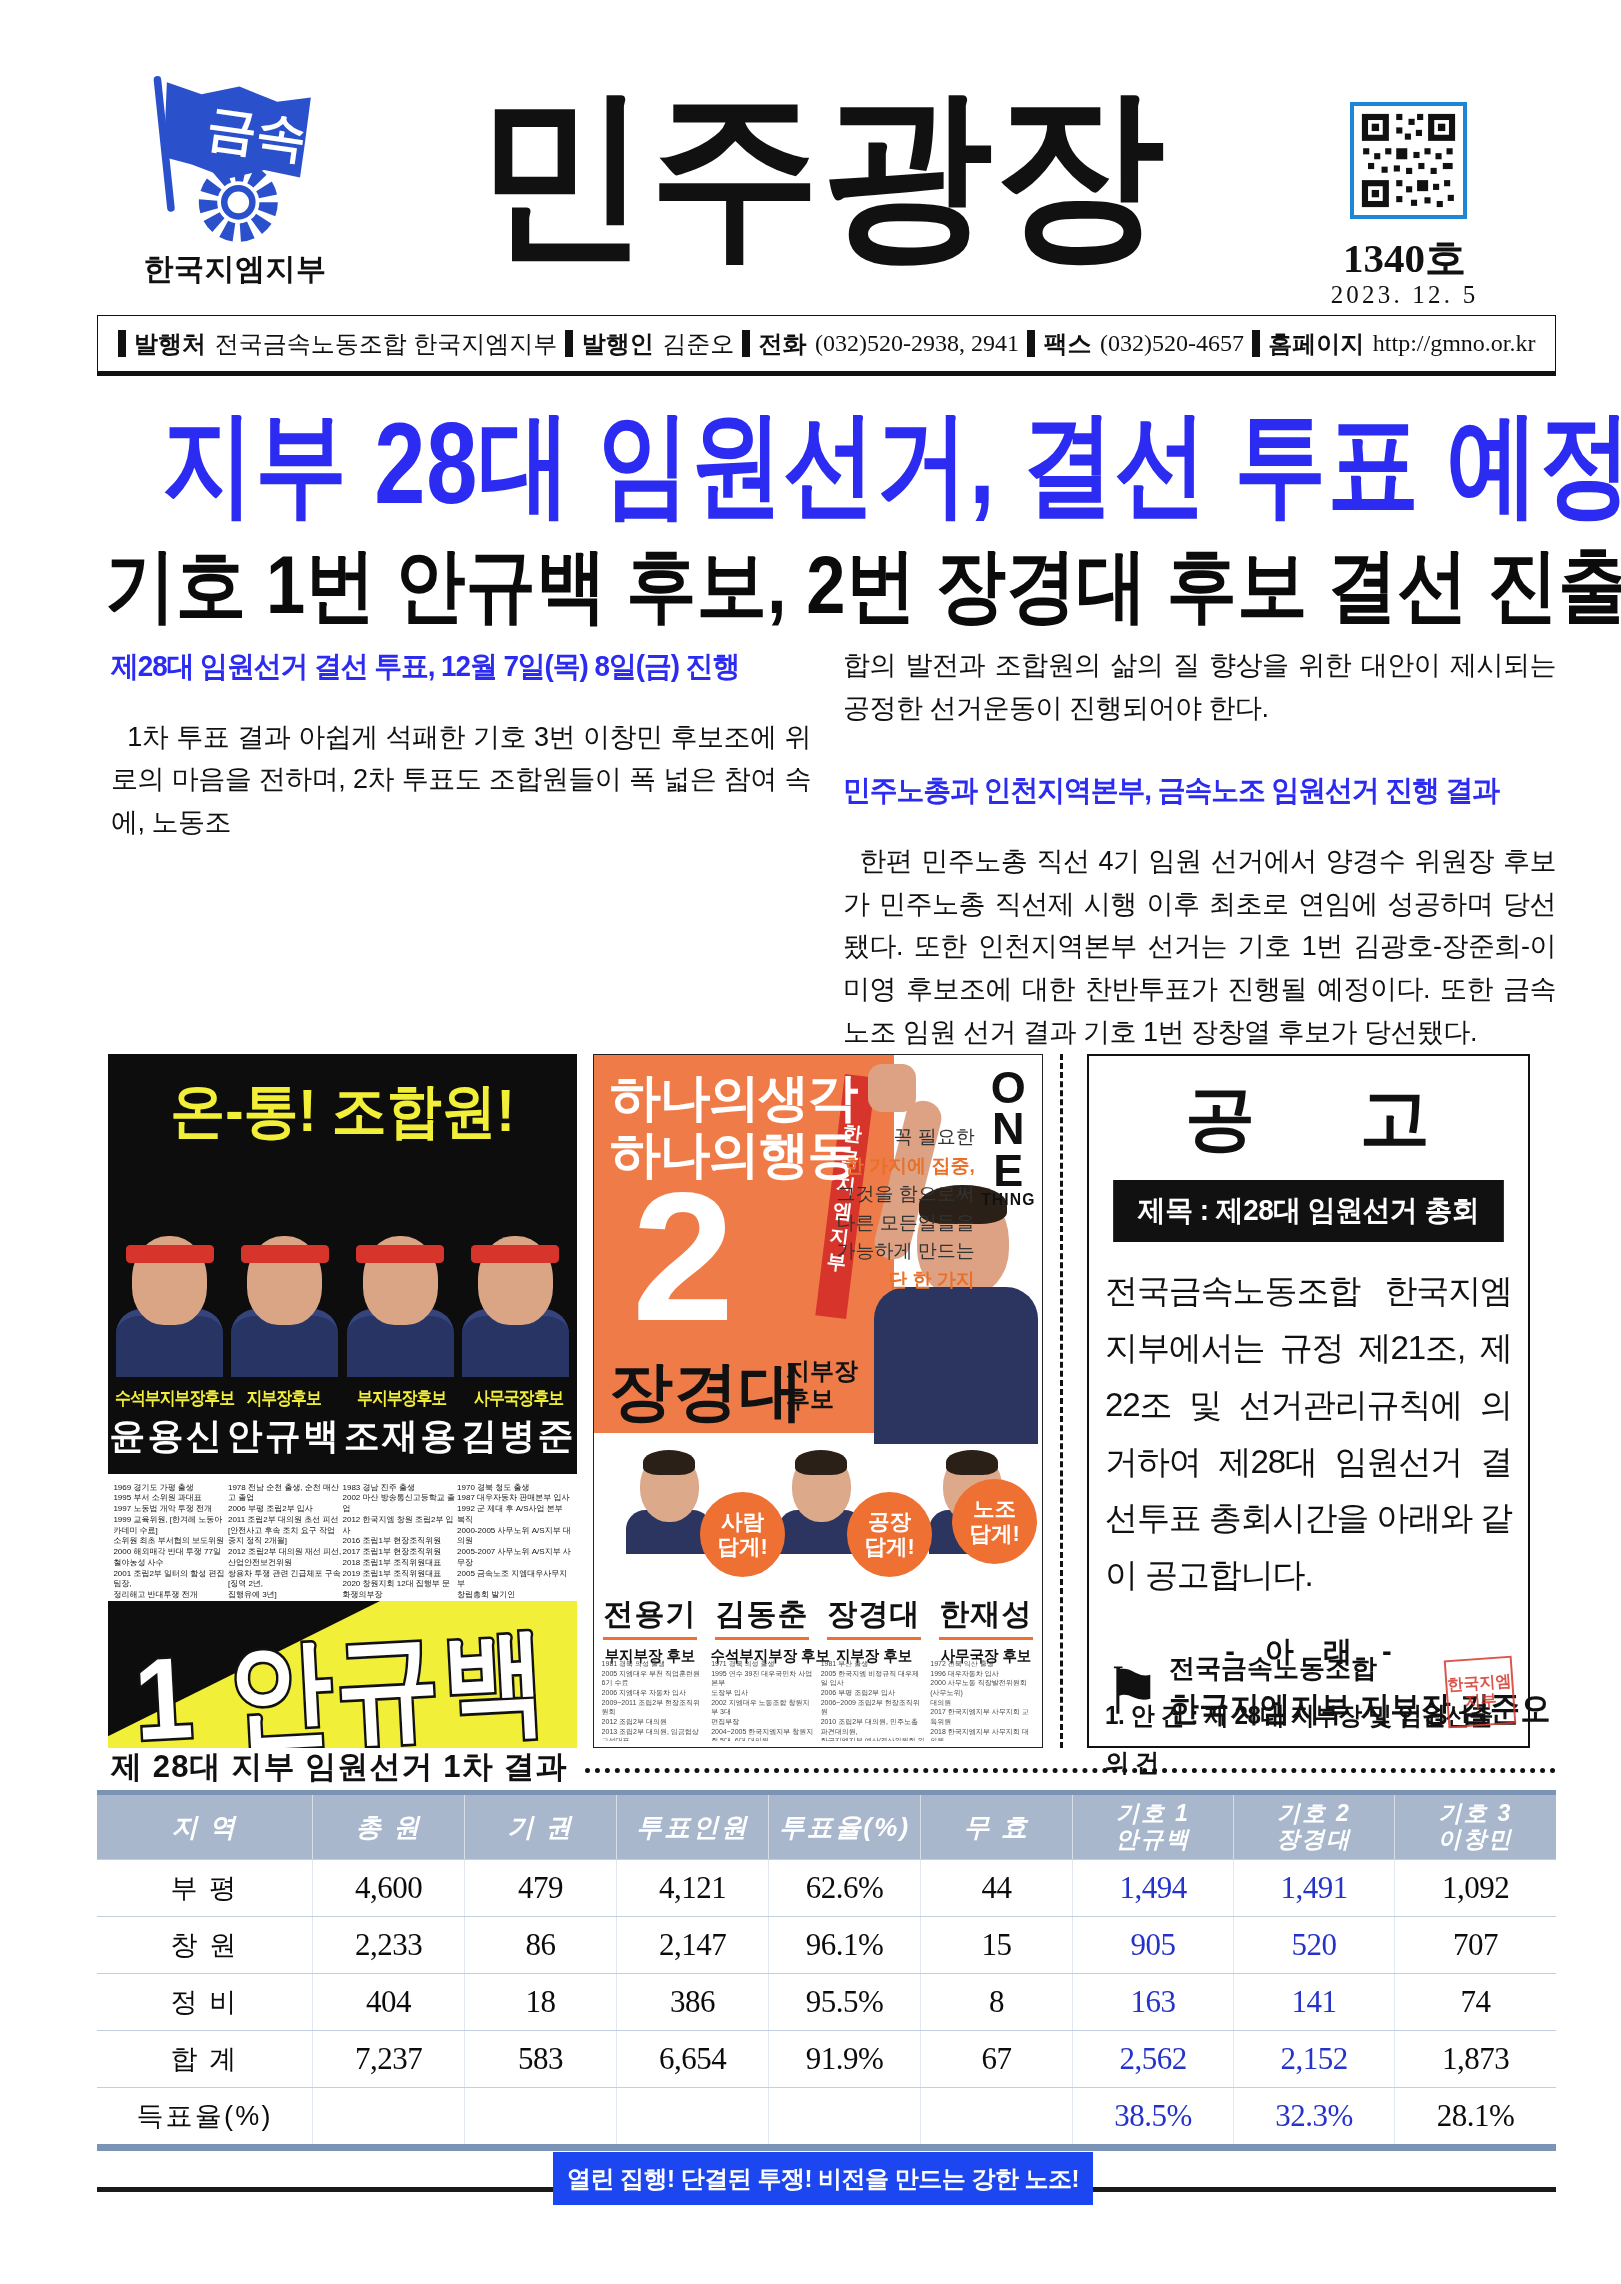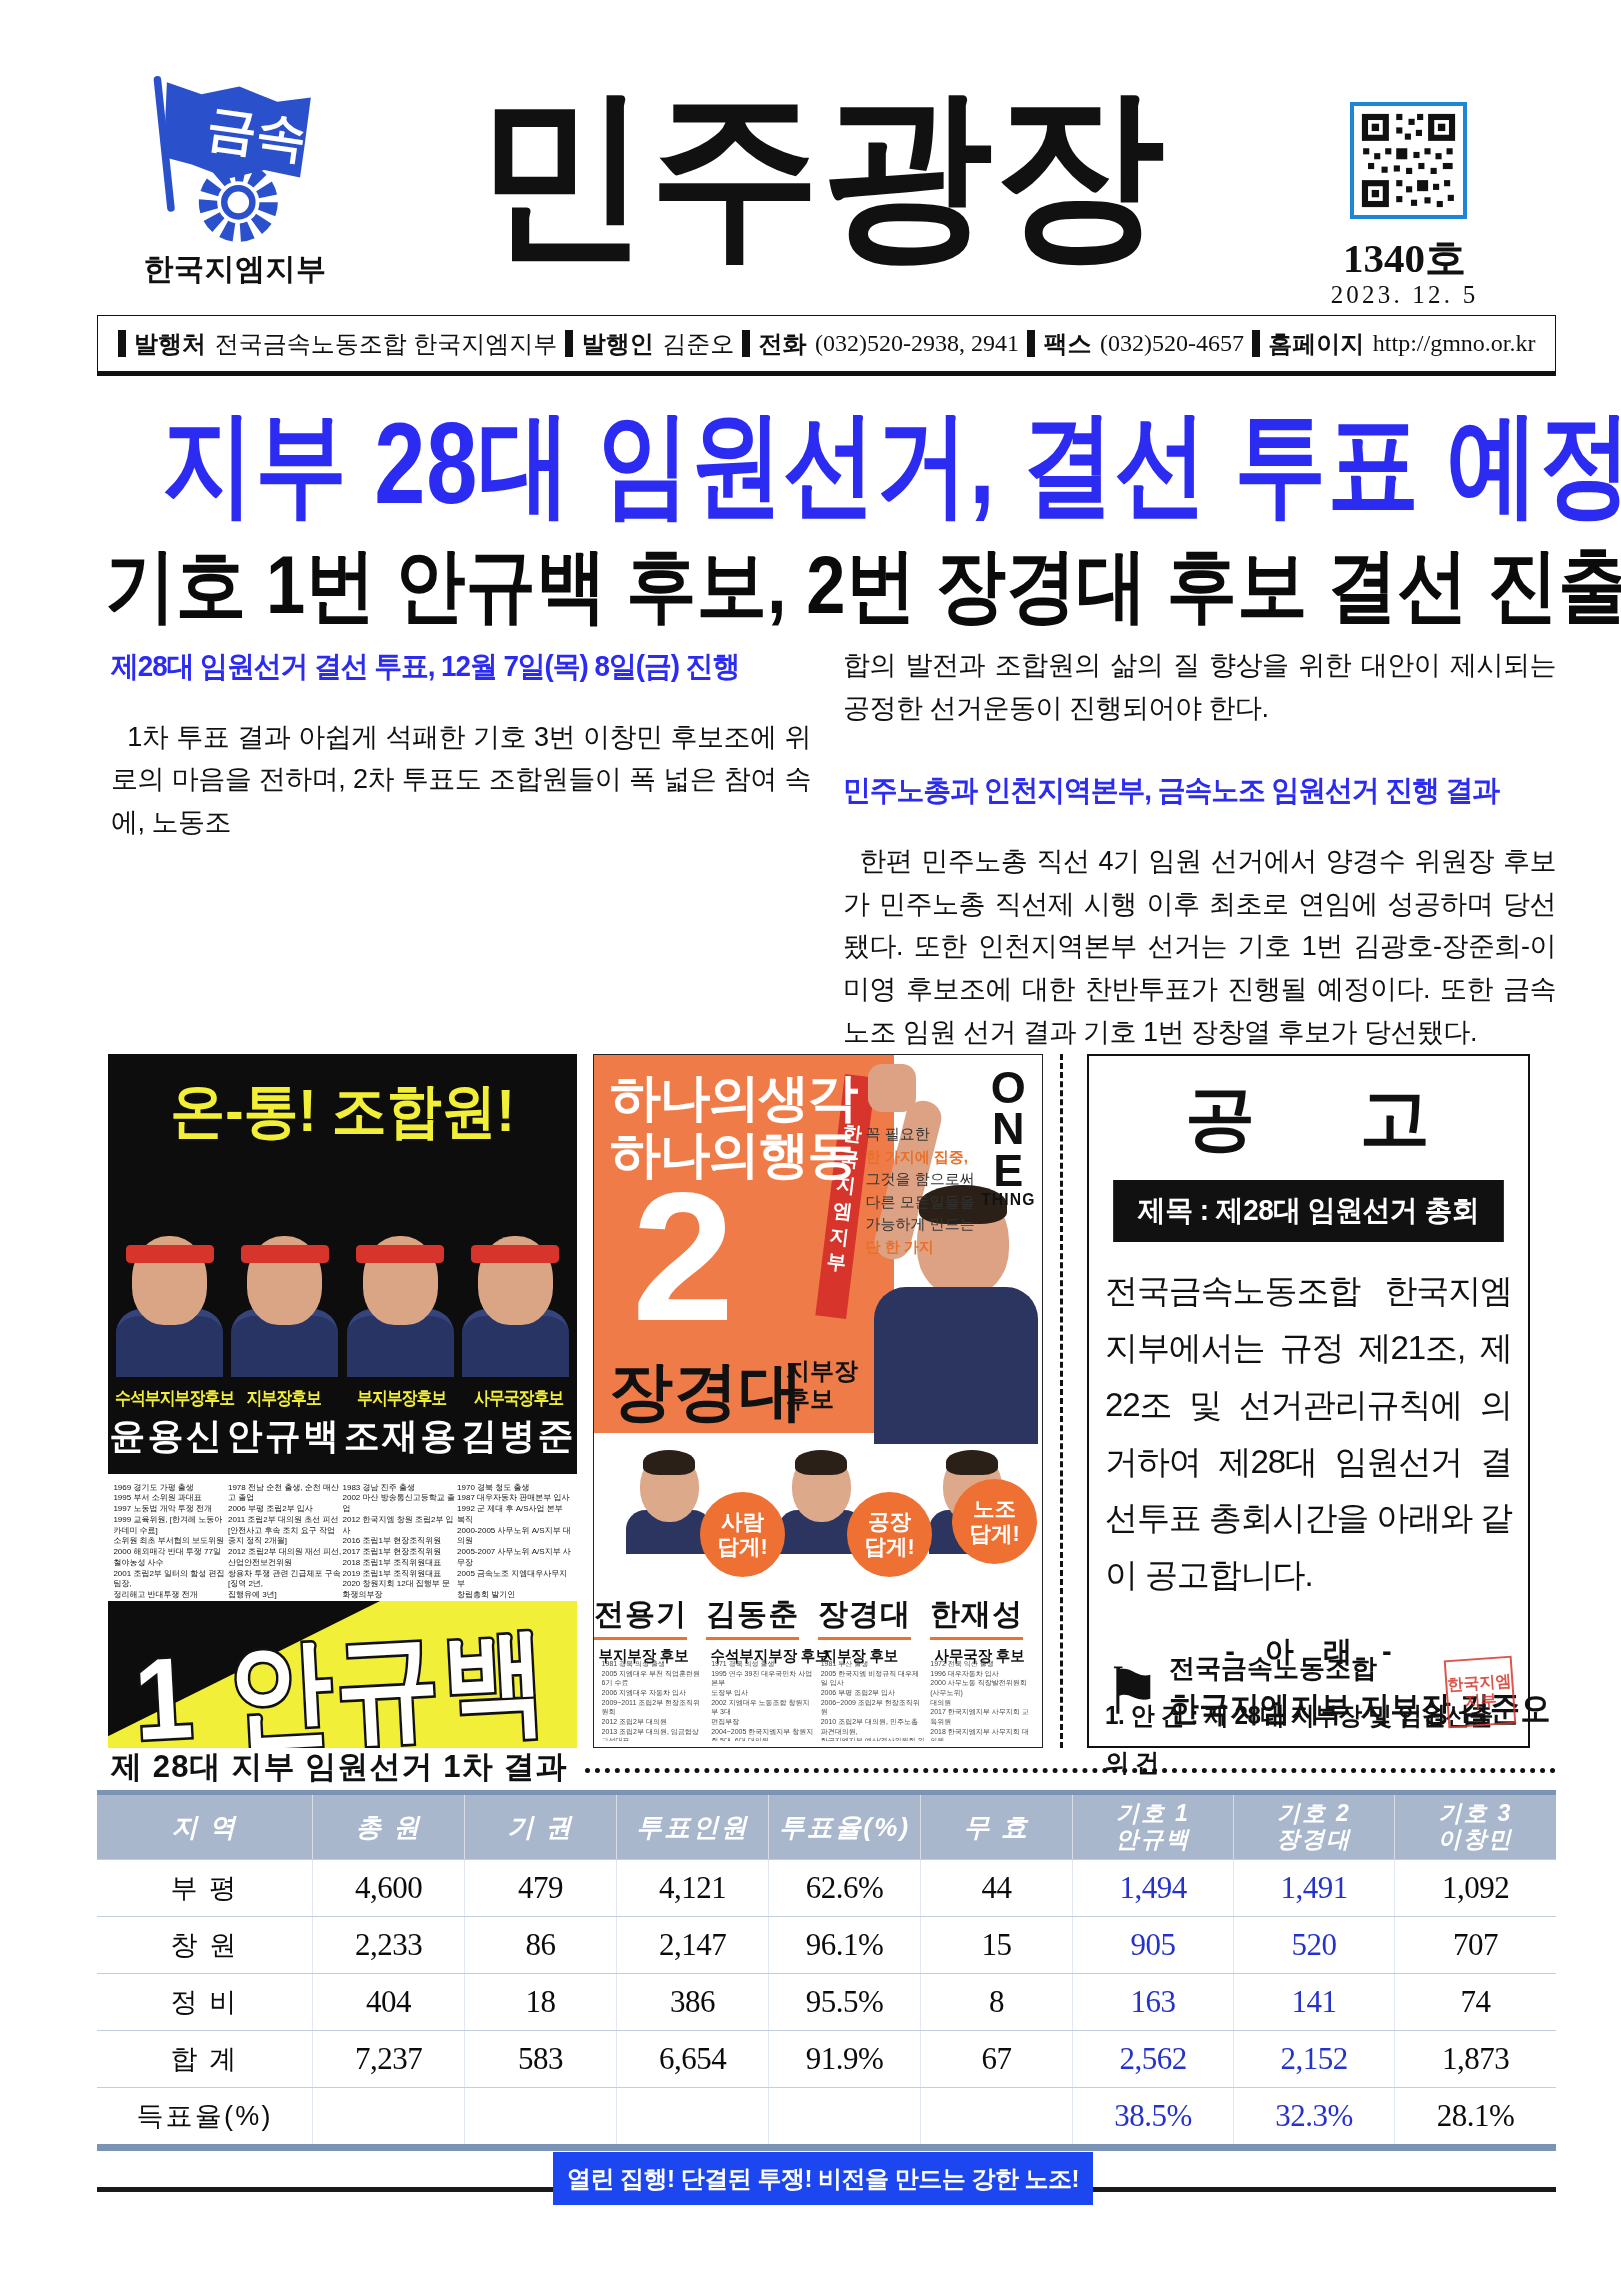--- a/index.html
+++ b/index.html
@@ -91,36 +91,36 @@
   .p2-fist{position:absolute;left:274px;top:8.6px;width:48px;height:48px;background:#dda284;border-radius:14px;}
   .p2-arm{position:absolute;left:296px;top:44px;width:36px;height:162px;background:#dda284;
           transform:rotate(14deg);border-radius:17.3px;}
   .p2-head{position:absolute;left:323px;top:134px;width:92px;height:107px;background:#dda284;
            border-radius:48% 48% 44% 44%;}
   .p2-head::before{content:"";position:absolute;top:-4.3px;left:2.2px;right:2.2px;height:39px;background:#2a2017;
                    border-radius:50% 50% 30% 30%;}
   .p2-torso{position:absolute;left:280px;top:232px;width:164px;height:157px;background:#2b3560;
             border-radius:32px 32px 0 0;}
   .p2-onething{position:absolute;right:6.5px;top:12px;display:flex;gap:6.5px;align-items:flex-start;}
-  .p2-ot-lines{font-size:15px;line-height:1.5;color:#333;margin-top:56px;white-space:nowrap;}
+  .p2-ot-lines{text-align:right;font-size:19px;line-height:1.5;color:#333;margin-top:56px;white-space:nowrap;}
   .ot-orange{color:#e8702a;font-weight:800;}
   .p2-ot-letters{text-align:center;}
   .p2-ot-letters .ltr{font-size:45px;font-weight:900;line-height:.92;color:#111;}
   .p2-ot-word{font-size:15.7px;font-weight:800;letter-spacing:1.1px;}
   .p2-trio{position:absolute;left:0;top:385px;width:100%;height:149px;}
   .p2-mini{position:absolute;width:86px;}
   .p2-mini .head{position:relative;width:59px;height:69px;background:#dca98b;border-radius:48%;margin:0 auto;}
   .p2-mini .head::before{content:"";position:absolute;top:-3.2px;left:3.2px;right:3.2px;height:25px;background:#2a2017;
                          border-radius:50% 50% 30% 30%;}
   .p2-mini .shoulders{width:86px;height:44px;background:#2b3560;border-radius:19.5px 19.5px 0 0;margin:-12px auto 0;}
   .p2-badge{position:absolute;width:85px;height:85px;border-radius:50%;background:#ee7133;color:#fff;
             display:flex;align-items:center;justify-content:center;text-align:center;
             font-size:21.6px;font-weight:900;line-height:1.15;white-space:pre-line;}
   .p2-team{position:absolute;left:0;top:539px;width:100%;display:flex;}
-  .p2-team-col{width:25%;text-align:left;font-family:Liberation Serif, serif;}
+  .p2-team-col{width:25%;text-align:center;}
   .p2-team-name{display:inline-block;font-size:30px;font-weight:900;color:#111;
                 border-bottom:3.8px solid #ee7133;padding-bottom:2.2px;letter-spacing:1.1px;}
   .p2-team-role{font-size:15.7px;font-weight:800;margin-top:5.4px;white-space:nowrap;transform:scaleX(.92);}
   .p2-team-careers{position:absolute;left:0;top:604px;width:100%;display:flex;gap:5.4px;
                    padding:0 7.6px;box-sizing:border-box;}
   .p2-career{width:25%;font-size:7px;line-height:1.38;color:#444;white-space:pre-line;
              text-align:left;overflow:hidden;height:82px;}
 
   
   .notice{position:absolute;left:1087px;top:1054px;width:443px;height:694px;box-sizing:border-box;

